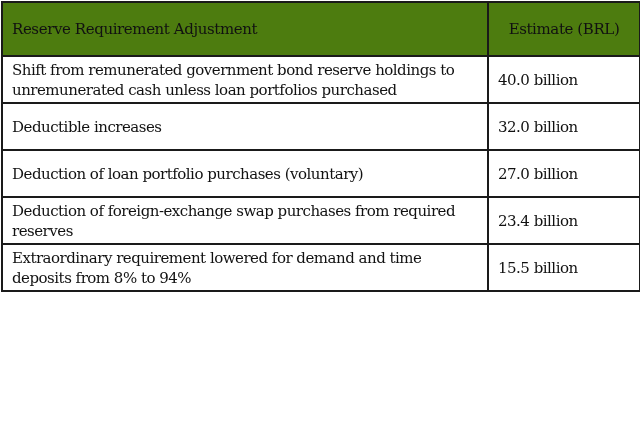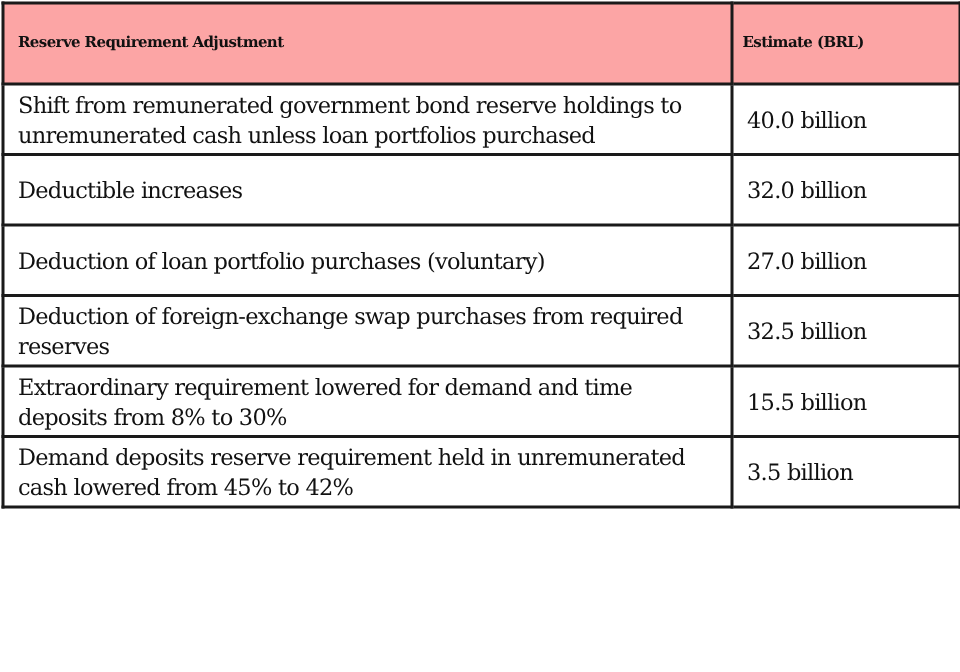--- a/index.html
+++ b/index.html
@@ -25,28 +25,28 @@
     }
     col.c1 { width: 486px; }
     col.c2 { width: 152px; }
     th, td {
       border: 2px solid #1a1a1a;
       padding: 0 8px 0 9px;
       vertical-align: middle;
       line-height: 20px;
     }
     thead th {
-      background: #fca5a5;
-      font-weight: bold;
-      font-size: 10px;
+      background: #4d7c0f;
+      font-weight: normal;
+      font-size: 15px;
       height: 52px;
       letter-spacing: -0.4px;
     }
     thead th.adj { text-align: left; }
-    thead th.est { text-align: left; padding: 0 6px; }
+    thead th.est { text-align: center; padding: 0 6px; }
     tbody td {
       font-size: 15px;
       height: 45px;
       letter-spacing: -0.5px;
     }
     tbody td.val {
       text-align: left;
       padding-right: 8px;
       white-space: nowrap;
     }
@@ -73,24 +73,20 @@
     <tr>
       <td>Deductible increases</td>
       <td class="val">32.0 billion</td>
     </tr>
     <tr>
       <td>Deduction of loan portfolio purchases (voluntary)</td>
       <td class="val">27.0 billion</td>
     </tr>
     <tr>
       <td>Deduction of foreign-exchange swap purchases from required reserves</td>
-      <td class="val">32.5 billion</td>
+      <td class="val">23.4 billion</td>
     </tr>
     <tr>
-      <td>Extraordinary requirement lowered for demand and time deposits from 8% to 30%</td>
+      <td>Extraordinary requirement lowered for demand and time deposits from 8% to 94%</td>
       <td class="val">15.5 billion</td>
-    </tr>
-    <tr>
-      <td>Demand deposits reserve requirement held in unremunerated cash lowered from 45% to 42%</td>
-      <td class="val">3.5 billion</td>
     </tr>
   </tbody>
 </table>
 
 </body></html>

